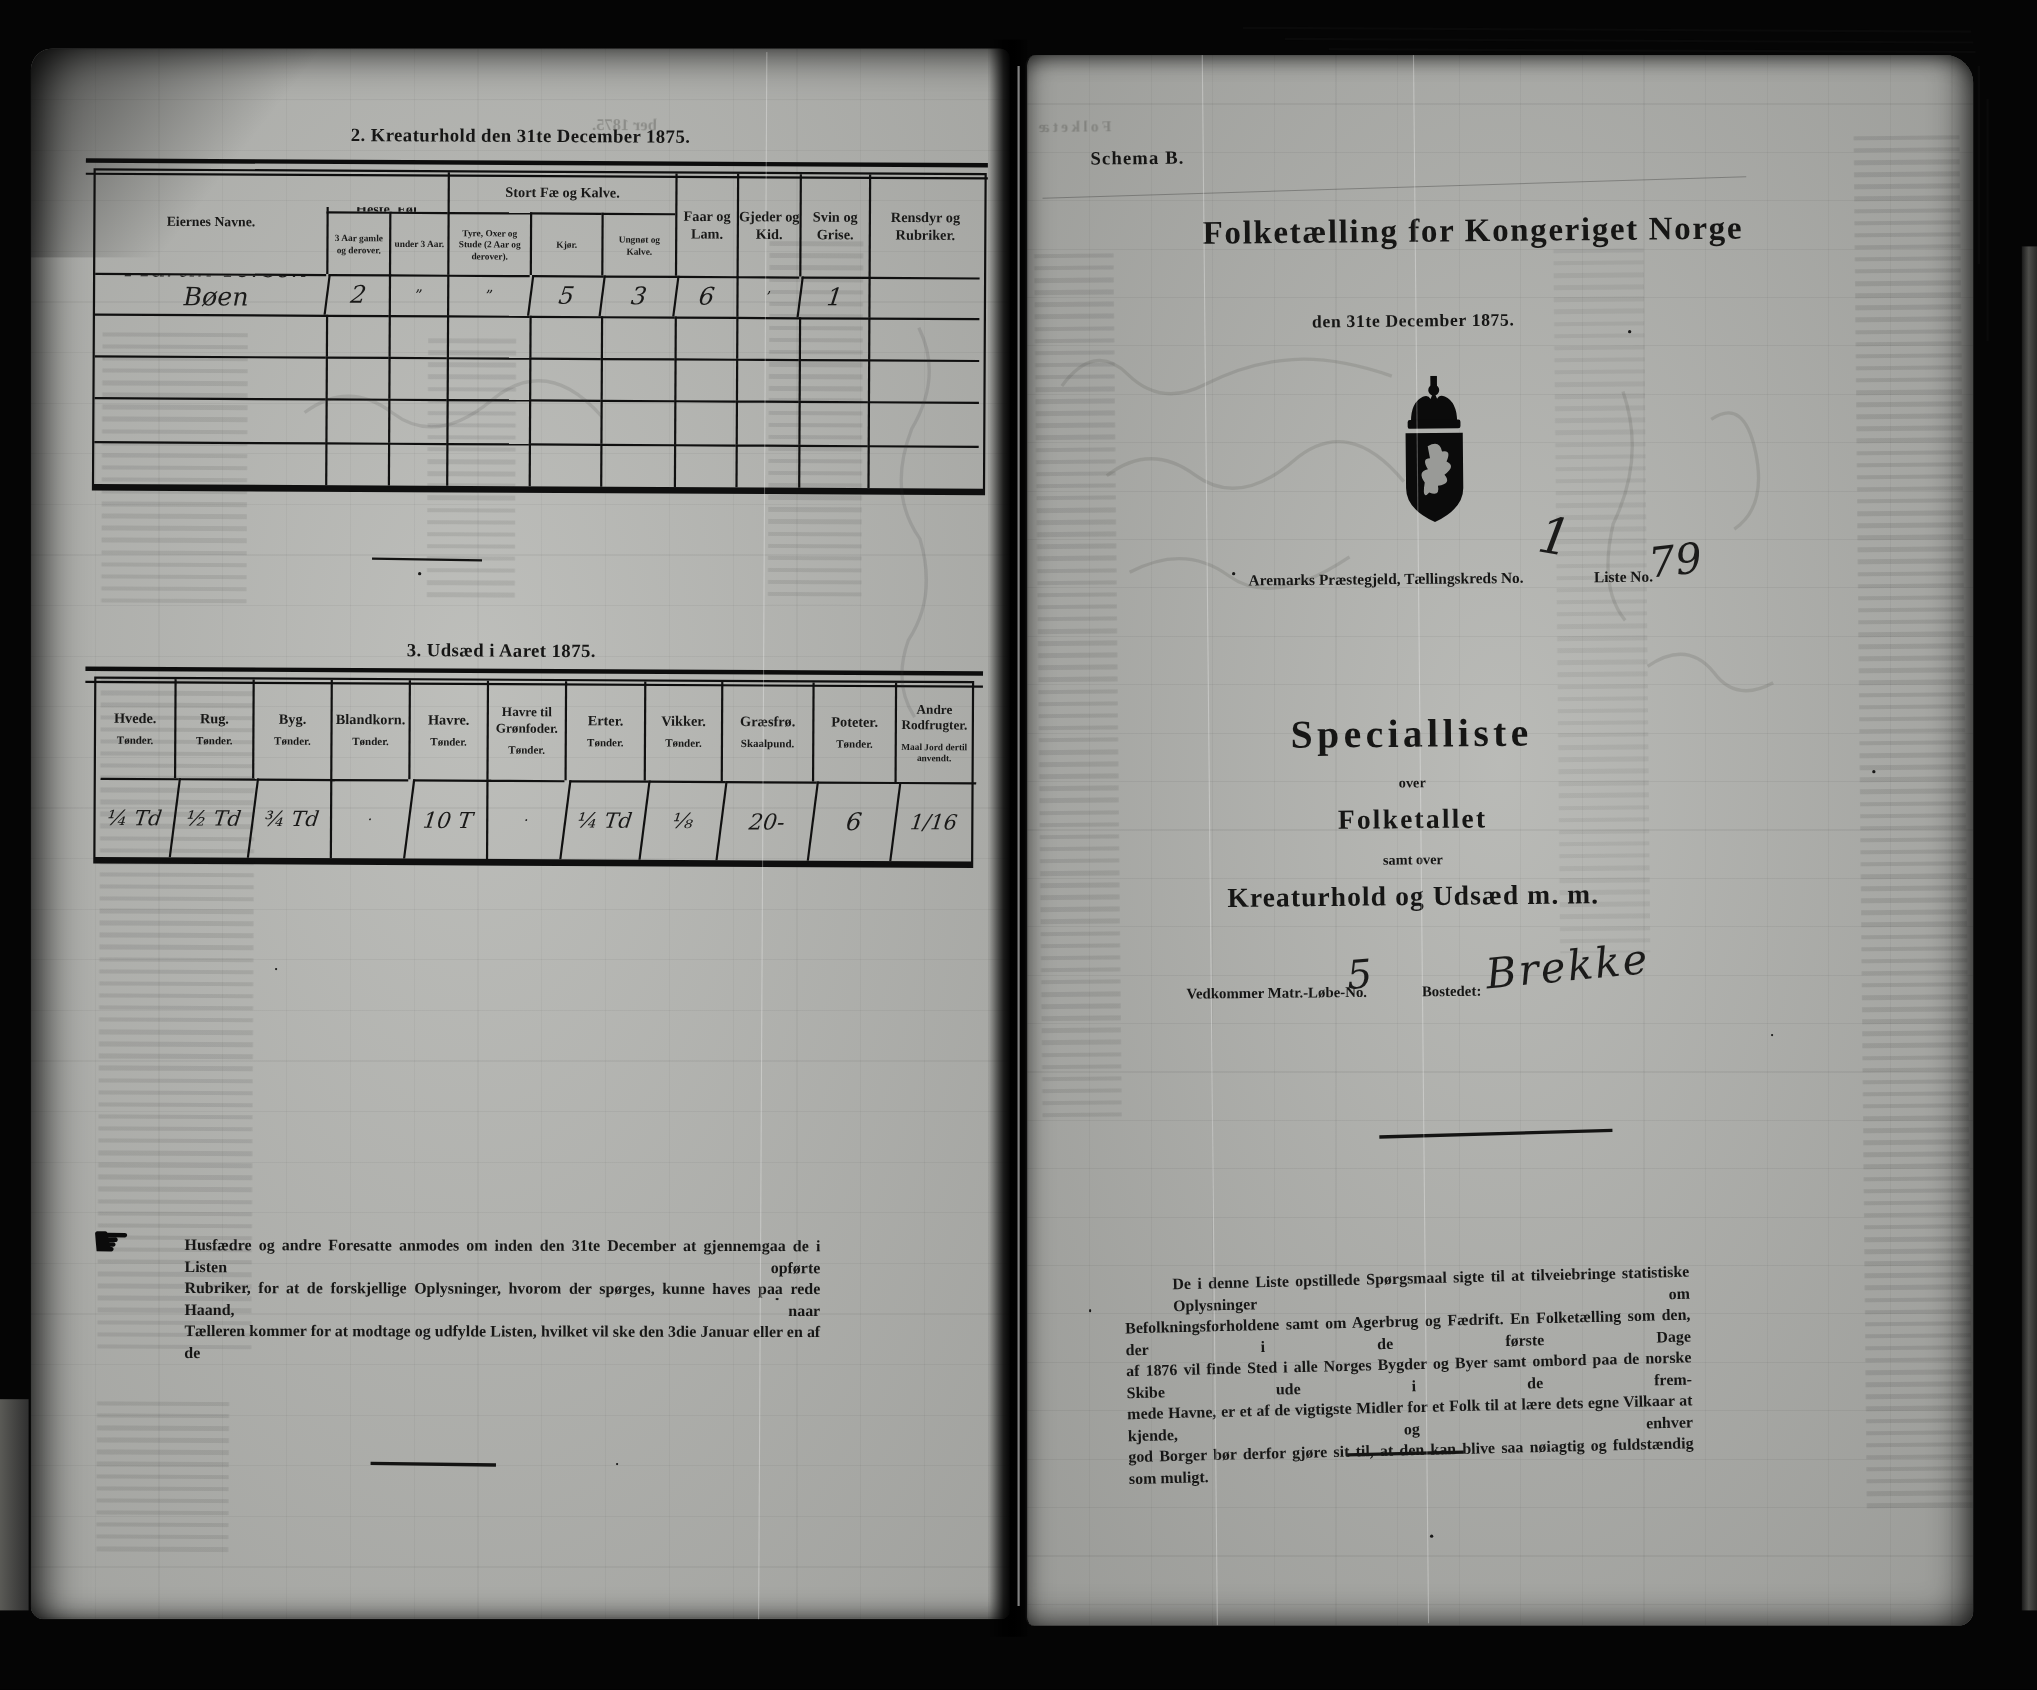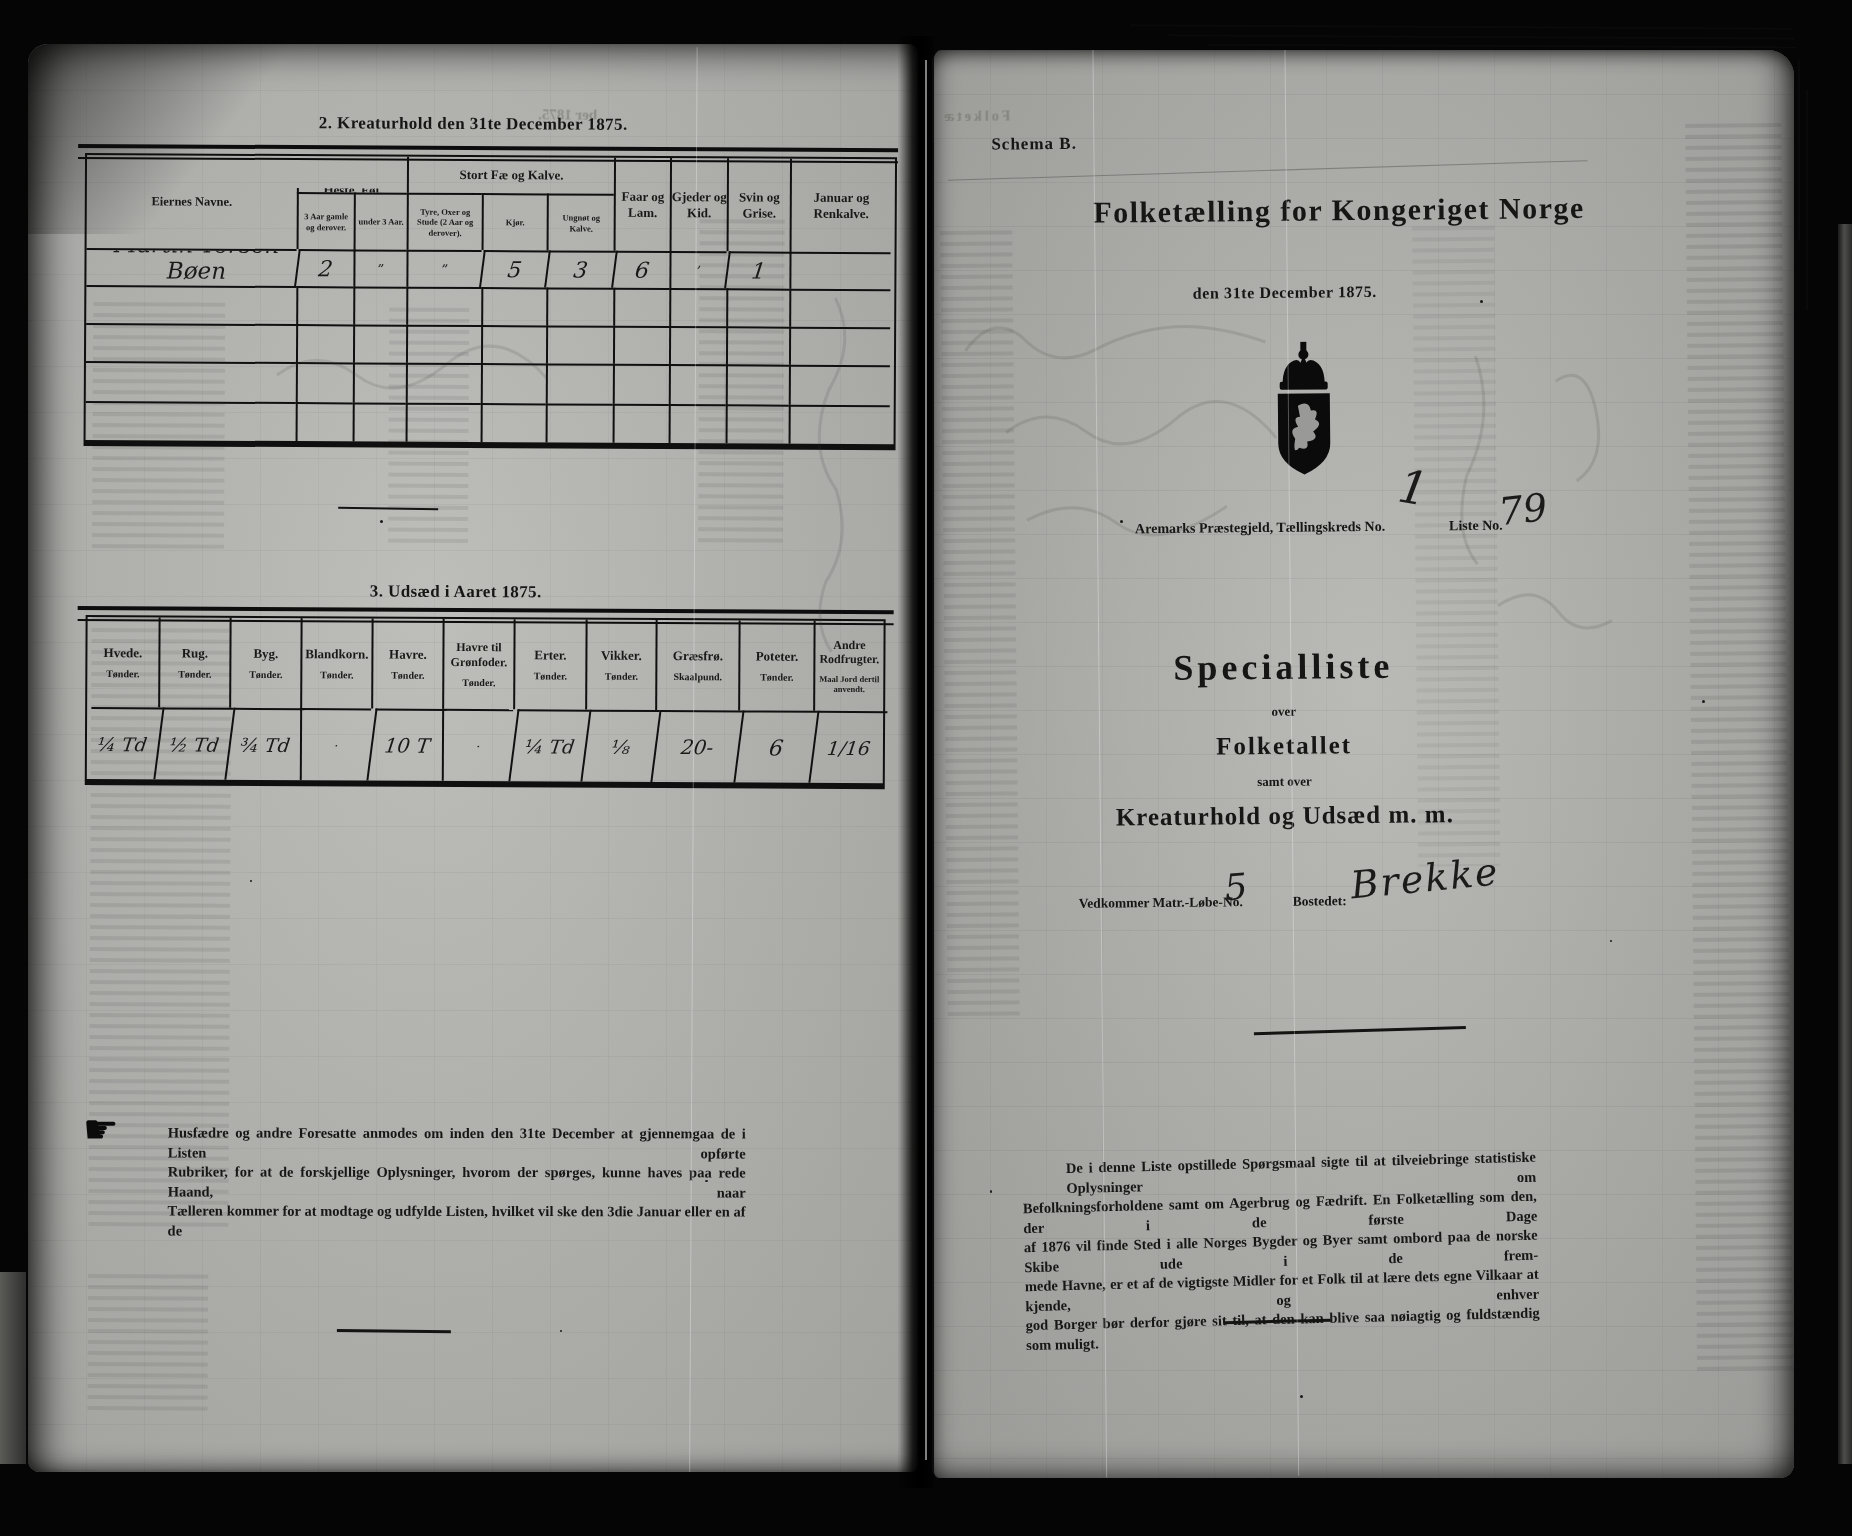--- a/index.html
+++ b/index.html
@@ -78,21 +78,21 @@
       <div class="abs print ctr" style="left:270px;top:68px;width:350px;font-size:17px;letter-spacing:.4px;">2.  Kreaturhold den 31te December 1875.</div>
 
       <div class="rule-dbl" style="left:50px;top:100px;width:820px;"></div>
       <div id="t2" class="grid" style="left:57px;top:109px;width:808px;">
         <div class="c nb h" style="grid-column:1;grid-row:1/3;font-size:12.5px;">Eiernes Navne.</div>
         <div class="c h" style="grid-column:2/4;grid-row:1;margin-top:32px;">Heste, Føl.</div>
         <div class="c h" style="grid-column:4/7;grid-row:1;">Stort Fæ og Kalve.</div>
         <div class="c h" style="grid-column:7;grid-row:1/3;">Faar og Lam.</div>
         <div class="c h" style="grid-column:8;grid-row:1/3;">Gjeder og Kid.</div>
         <div class="c h" style="grid-column:9;grid-row:1/3;">Svin og Grise.</div>
-        <div class="c h" style="grid-column:10;grid-row:1/3;">Januar og Renkalve.</div>
+        <div class="c h" style="grid-column:10;grid-row:1/3;">Rensdyr og Rubriker.</div>
         <div class="c sub b" style="grid-column:2;grid-row:2;">3 Aar gamle og derover.</div>
         <div class="c sub b" style="grid-column:3;grid-row:2;text-align:right;">under 3 Aar.</div>
         <div class="c sub b" style="grid-column:4;grid-row:2;">Tyre, Oxer og Stude (2 Aar og derover).</div>
         <div class="c sub b" style="grid-column:5;grid-row:2;">Kjør.</div>
         <div class="c sub b" style="grid-column:6;grid-row:2;">Ungnøt og Kalve.</div>
 
         <div class="c nb b hand name-cell">Martin Torsen Bøen</div>
         <div class="c b hv">2</div>
         <div class="c b dit">”</div>
         <div class="c b dit">”</div>

